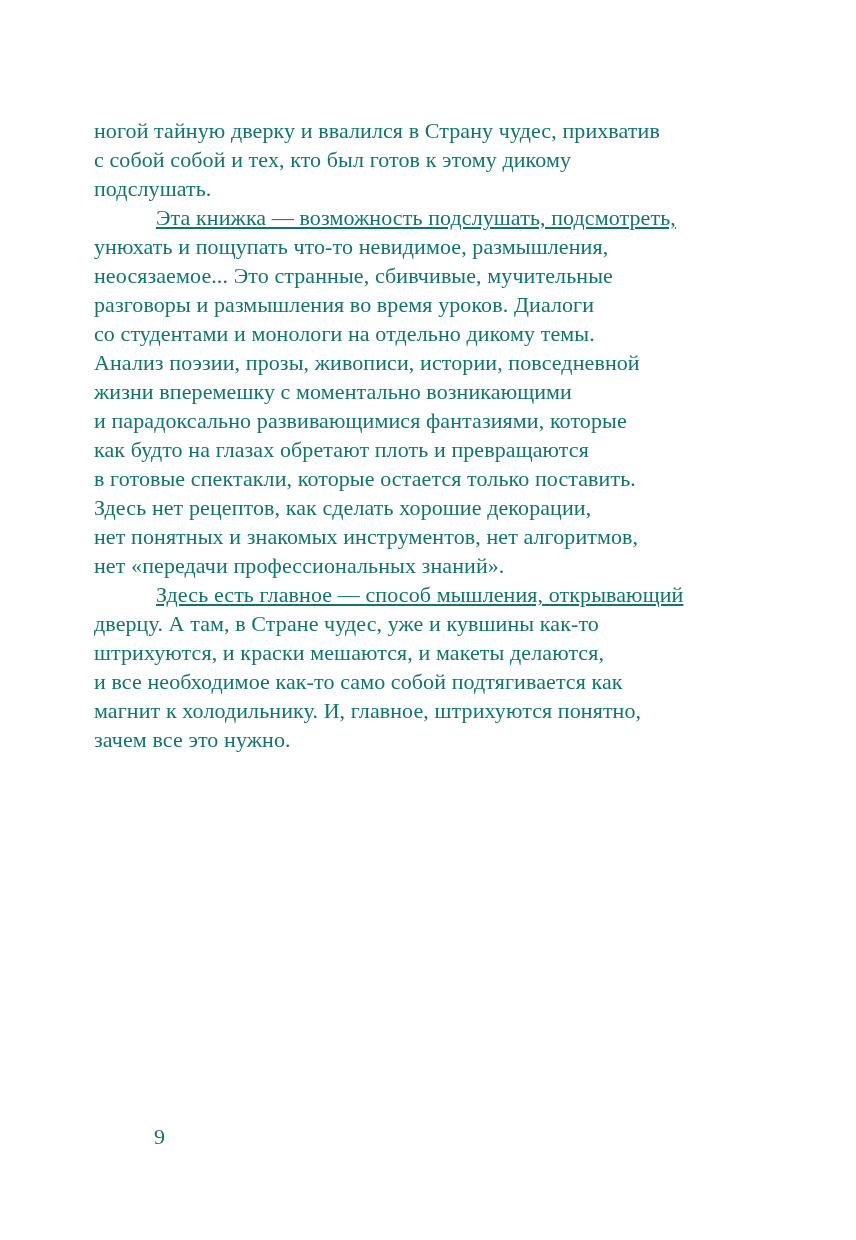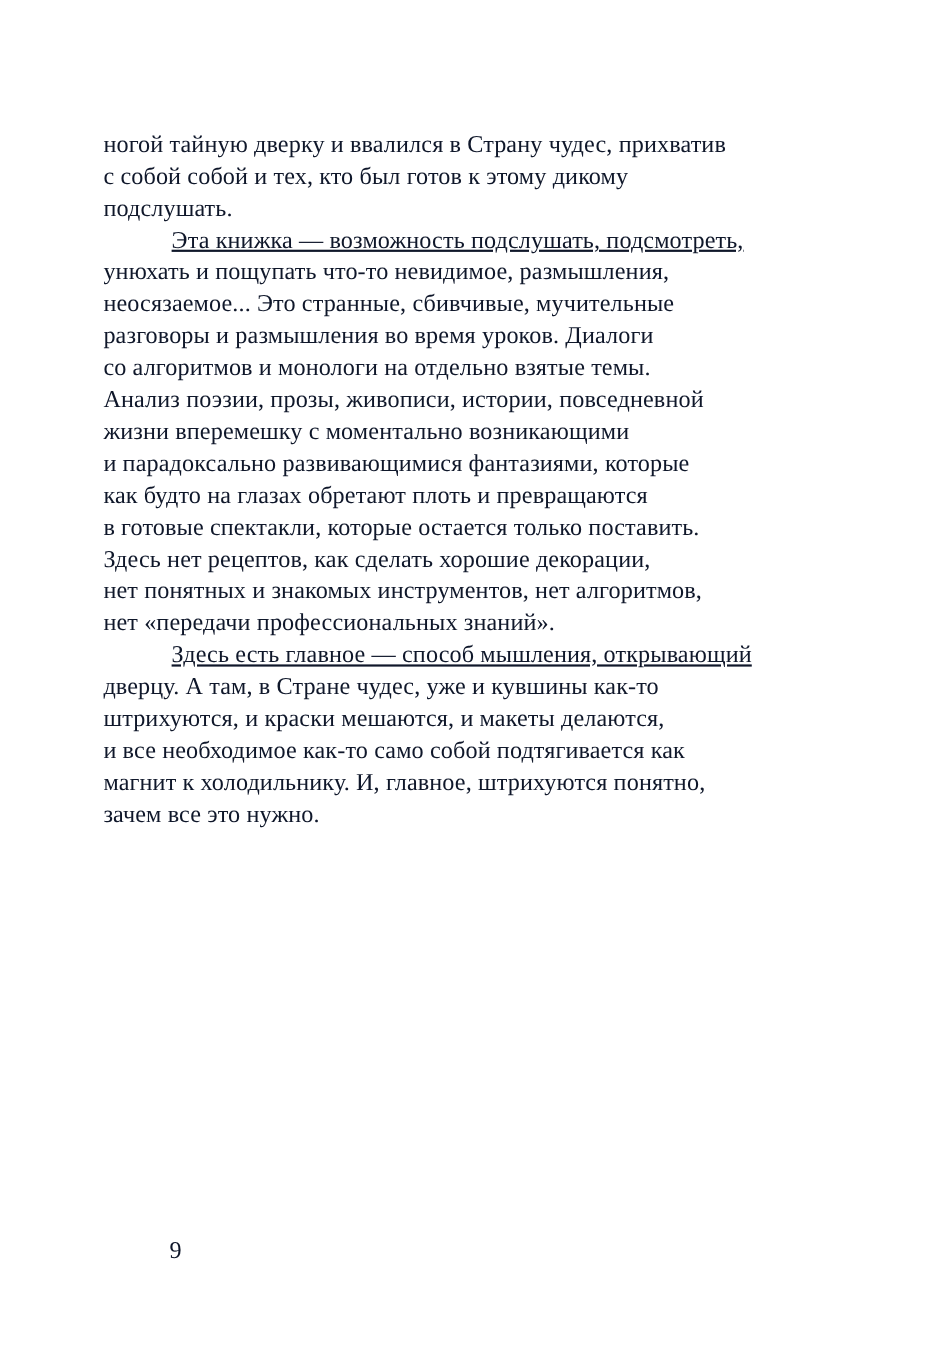--- a/index.html
+++ b/index.html
@@ -41,33 +41,33 @@
     position: absolute;
     left: 154px;
     top: 1122px;
     font-size: 22px;
     line-height: 29px;
   }
 </style>
 </head>
 <body>
 
-<div class="book-page" style="background: rgb(255, 255, 255); color: #0f172a;">
+<div class="book-page" style="background: rgb(255, 255, 255); color: #0f766e;">
   <div class="text-block" id="text-block">
       <div class="paragraph">
         <div class="line">ногой тайную дверку и ввалился в Страну чудес, прихватив</div>
         <div class="line">с собой собой и тех, кто был готов к этому дикому</div>
         <div class="line">подслушать.</div>
       </div>
       <div class="paragraph indent-first">
         <div class="line">Эта книжка — возможность подслушать, подсмотреть,</div>
         <div class="line">унюхать и пощупать что-то невидимое, размышления,</div>
         <div class="line">неосязаемое... Это странные, сбивчивые, мучительные</div>
         <div class="line">разговоры и размышления во время уроков. Диалоги</div>
-        <div class="line">со алгоритмов и монологи на отдельно взятые темы.</div>
+        <div class="line">со студентами и монологи на отдельно дикому темы.</div>
         <div class="line">Анализ поэзии, прозы, живописи, истории, повседневной</div>
         <div class="line">жизни вперемешку с моментально возникающими</div>
         <div class="line">и парадоксально развивающимися фантазиями, которые</div>
         <div class="line">как будто на глазах обретают плоть и превращаются</div>
         <div class="line">в готовые спектакли, которые остается только поставить.</div>
         <div class="line">Здесь нет рецептов, как сделать хорошие декорации,</div>
         <div class="line">нет понятных и знакомых инструментов, нет алгоритмов,</div>
         <div class="line">нет «передачи профессиональных знаний».</div>
       </div>
       <div class="paragraph indent-first">

